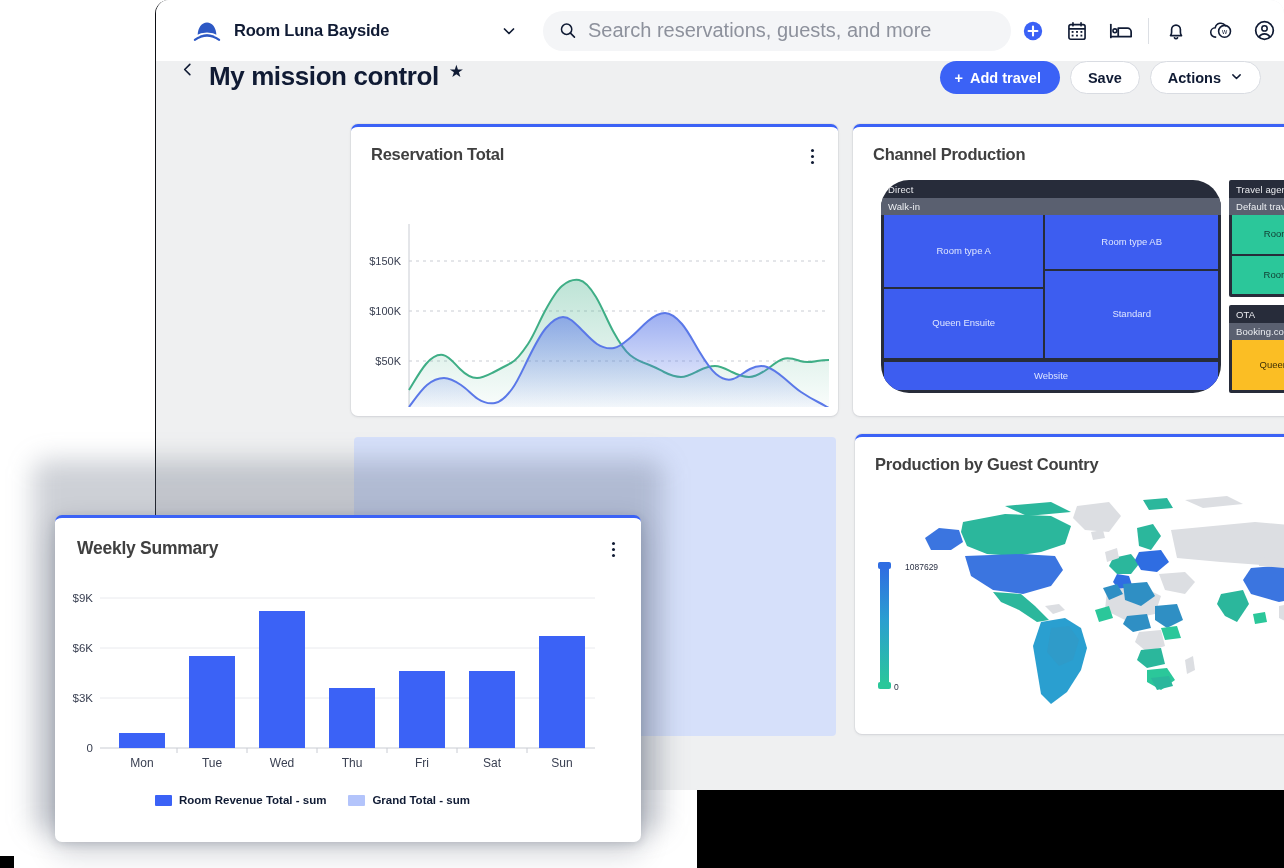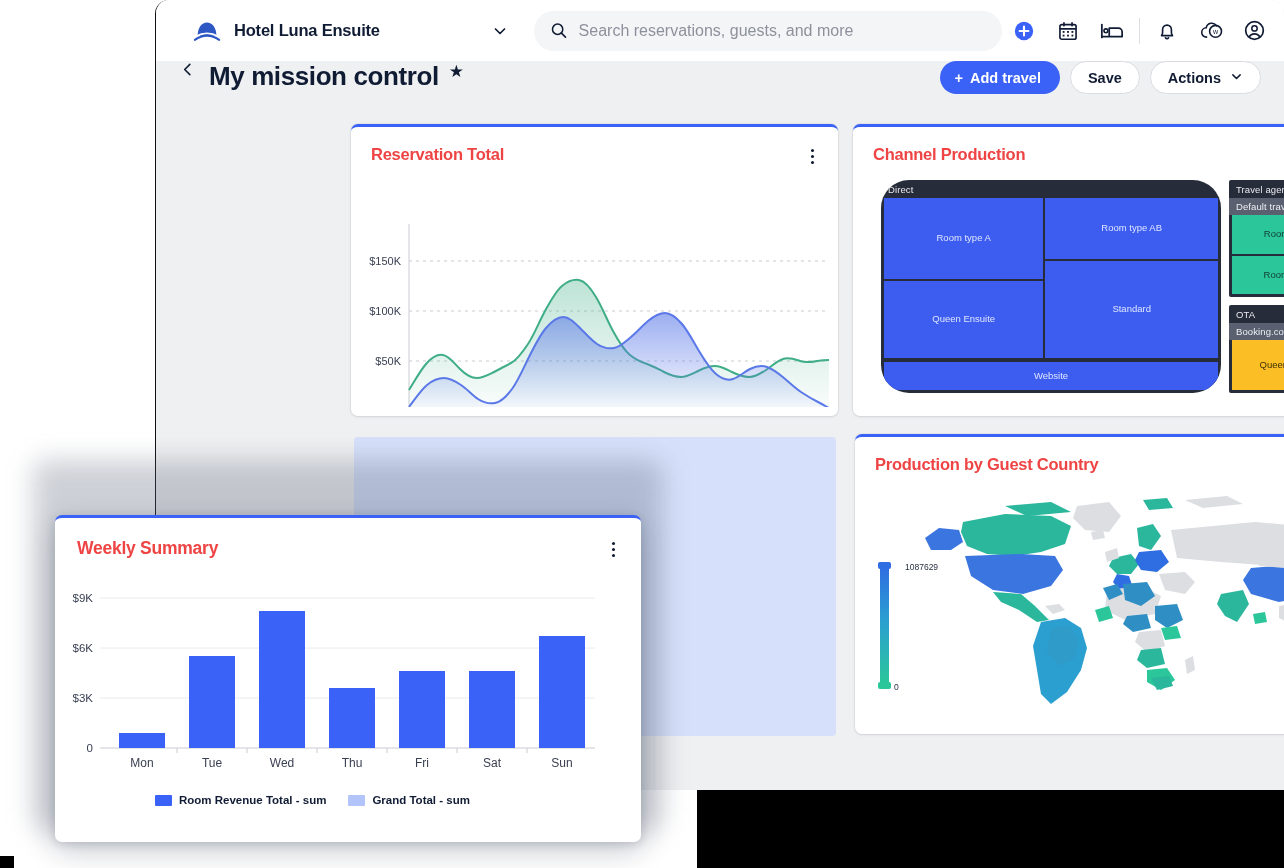--- a/index.html
+++ b/index.html
@@ -86,21 +86,21 @@
     align-items: center;
     padding: 0 16px;
     gap: 11px;
     flex: 0 0 auto;
   }
   #search-input {
     border: none;
     outline: none;
     background: transparent;
     font-family: inherit;
-    font-size: 16px;
+    font-size: 20px;
     color: #101b34;
     width: 100%;
   }
   #search-input::placeholder { color: #8d919c; }
 
   #topbar-actions {
     margin-left: auto;
     display: flex;
     align-items: center;
     gap: 0px;
@@ -186,21 +186,21 @@
     overflow: hidden;
   }
   .card-head {
     display: flex;
     align-items: flex-start;
     padding: 18px 16px 0 20px;
   }
   .card-title {
     font-size: 16.5px;
     font-weight: bold;
-    color: #ef4444;
+    color: #404040;
     letter-spacing: -0.25px;
   }
   .kebab {
     margin-left: auto;
     width: 20px; height: 22px;
     display: flex; flex-direction: column; align-items: center; justify-content: center;
     gap: 3px; cursor: pointer;
   }
   .kebab i { width: 3px; height: 3px; border-radius: 50%; background: #101b34; display: block; }
 
@@ -335,21 +335,21 @@
           <i></i>
           <i></i>
       </div>
 
       <svg id="brand-logo" viewBox="0 0 32 32">
         <path d="M6 21 C6 12.5 10.5 7 16 7 C21.5 7 26 12.5 26 21 Z" fill="#2d58c4"></path>
         <path d="M4.5 21.5 C8 19.5 12 18.6 16 18.6 C20 18.6 24 19.5 27.5 21.5" stroke="#ffffff" stroke-width="1.8" fill="none"></path>
         <path d="M3 25.5 C7.5 22.3 11.8 20.9 16 20.9 C20.2 20.9 24.5 22.3 29 25.5" stroke="#2d58c4" stroke-width="2.2" fill="none" stroke-linecap="round"></path>
       </svg>
 
-      <span id="property-name">Hotel Luna Ensuite</span>
+      <span id="property-name">Room Luna Bayside</span>
 
       <span id="property-chevron">
         <svg width="16" height="16" viewBox="0 0 16 16">
           <path d="M3.5 6 L8 10.5 L12.5 6" stroke="#101b34" stroke-width="1.7" fill="none" stroke-linecap="round" stroke-linejoin="round"></path>
         </svg>
       </span>
 
       <div id="search-box">
         <svg width="19" height="19" viewBox="0 0 20 20">
           <circle cx="8.6" cy="8.6" r="5.8" stroke="#101b34" stroke-width="1.7" fill="none"></circle>
@@ -540,20 +540,21 @@
       <div class="card-head">
         <span class="card-title">Channel Production</span>
 
       </div>
     </div>
 
     <div id="treemap">
 
       <div class="tm-group" style="width:340px;border-radius:28px;">
         <div class="tm-grouphead">Direct</div>
+        <div class="tm-subhead">Walk-in</div>
         <div class="tm-body" style="flex-direction:column;">
           <div style="display:flex; gap:2px; flex:1;">
             <div style="display:flex; flex-direction:column; gap:2px; width:48%;">
               <div class="tm-leaf leaf-blue" style="flex:1.05;">Room type A</div>
               <div class="tm-leaf leaf-blue" style="flex:1;">Queen Ensuite</div>
             </div>
             <div style="display:flex; flex-direction:column; gap:2px; width:52%;">
               <div class="tm-leaf leaf-blue" style="flex:1;">Room type AB</div>
               <div class="tm-leaf leaf-blue" style="flex:1.6;">Standard</div>
             </div>

